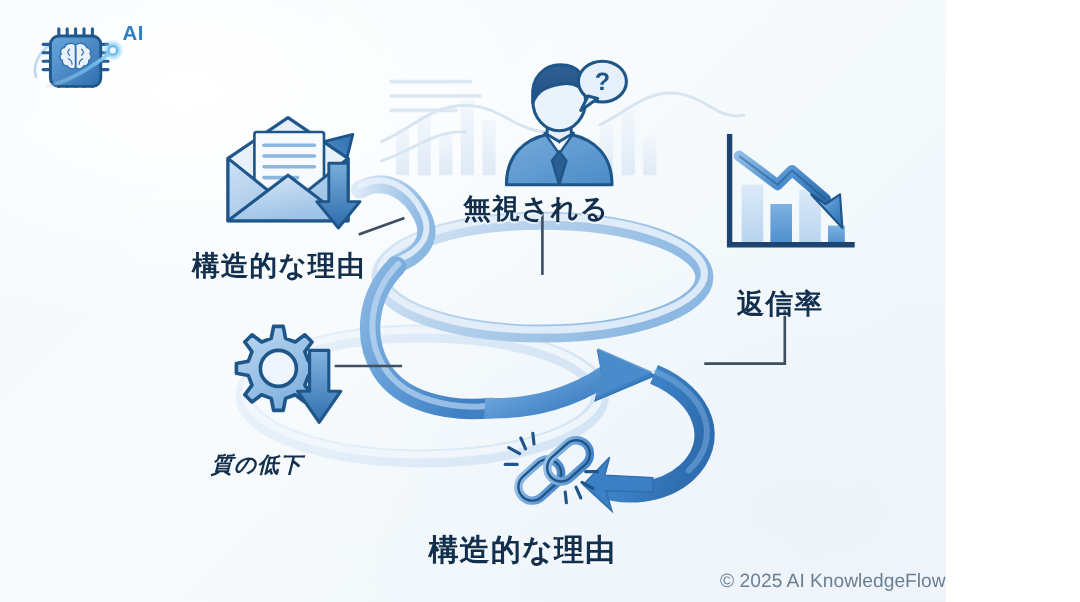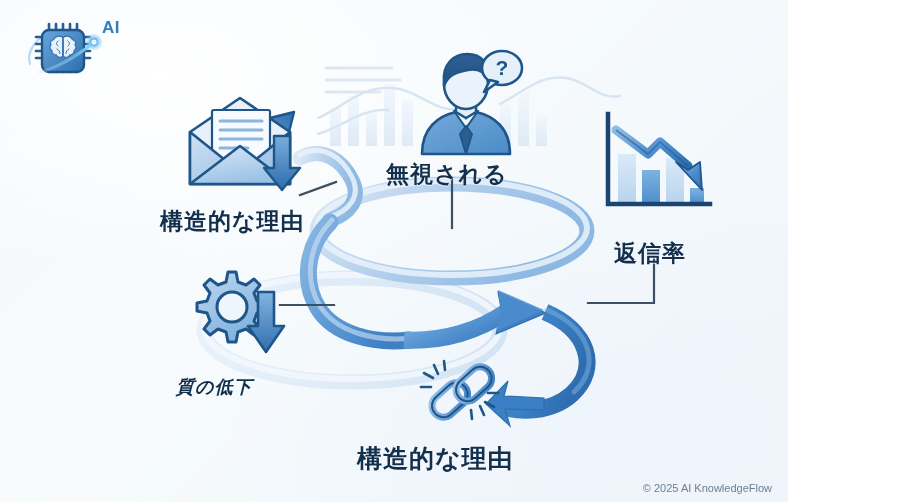--- a/index.html
+++ b/index.html
@@ -50,22 +50,22 @@
     margin-top: 16px;
   }
   #lbl-scout  { left: 160px; top: 190px; font-size: 23px; }
   #lbl-ignore { left: 386px; top: 143px; font-size: 23px; }
   #lbl-reply  { left: 614px; top: 222px; font-size: 23px; }
   #lbl-quality{ left: 176px; top: 359px; font-size: 18px; font-style: italic; }
   #lbl-reason { left: 357px; top: 426px; font-size: 25px; }
 
   
   #footer {
-    right: 16px; bottom: 8px;
-    font-size: 11px;
+    right: 0; bottom: 8px;
+    font-size: 16px;
     color: #6b7f92;
     font-family: "Liberation Sans", sans-serif;
   }
 
   
   .icon-wrap { position: absolute; }
   #icn-envelope { left: 182px; top: 88px;  width: 128px; height: 108px; }
   #icn-person   { left: 404px; top: 48px;  width: 122px; height: 108px; }
   #icn-chart    { left: 592px; top: 104px; width: 124px; height: 112px; }
   #icn-gear     { left: 184px; top: 266px; width: 116px; height: 96px; }

